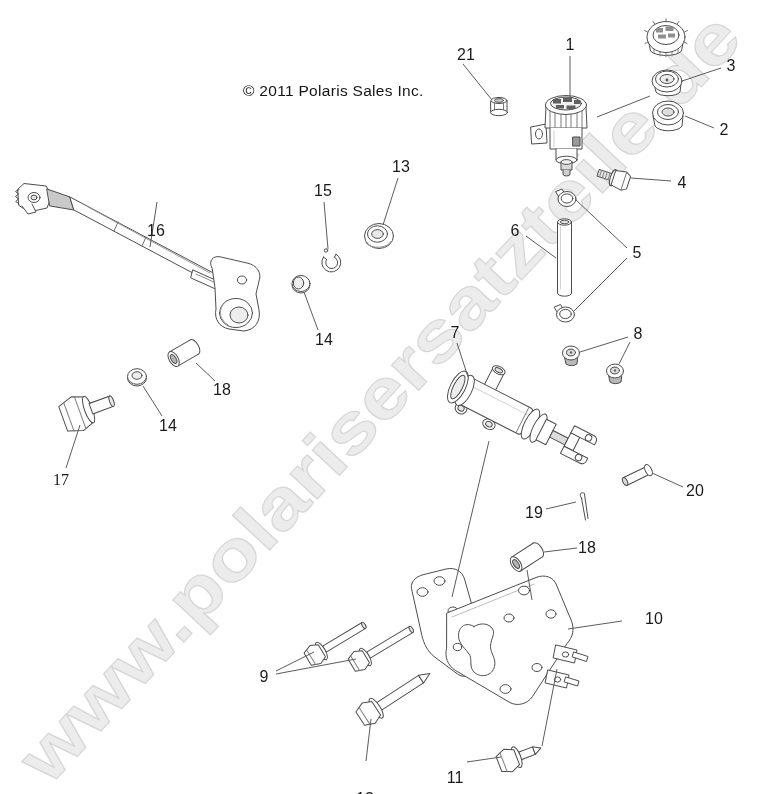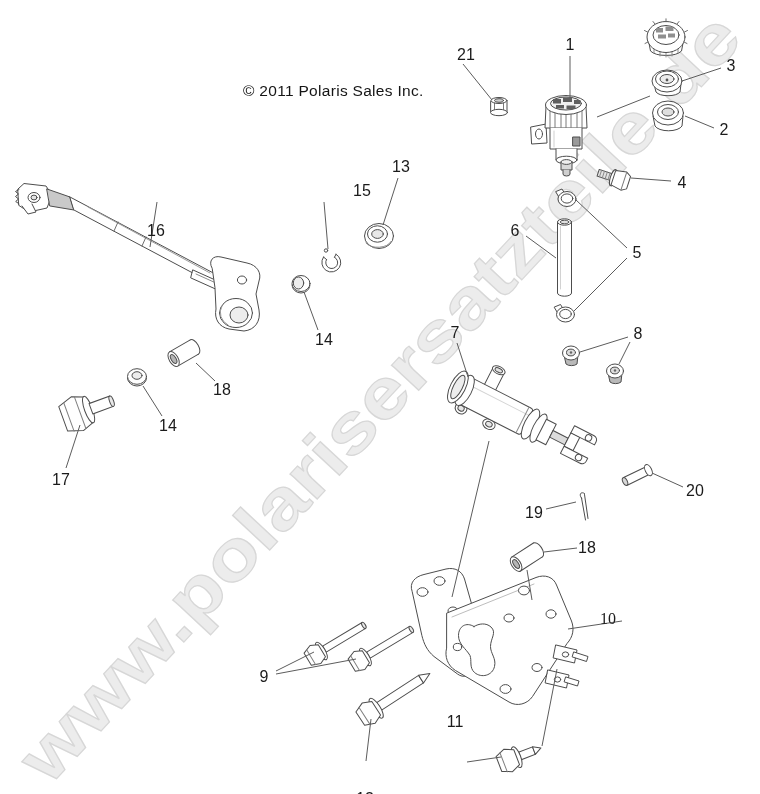--- a/index.html
+++ b/index.html
@@ -320,29 +320,29 @@
 <div id="callout-layer">
       <div class="callout" style="left: 570px; top: 45px;">1</div>
       <div class="callout" style="left: 724px; top: 130px;">2</div>
       <div class="callout" style="left: 731px; top: 66px;">3</div>
       <div class="callout" style="left: 682px; top: 183px;">4</div>
       <div class="callout" style="left: 637px; top: 253px;">5</div>
       <div class="callout" style="left: 515px; top: 231px;">6</div>
       <div class="callout" style="left: 455px; top: 333px;">7</div>
       <div class="callout" style="left: 638px; top: 334px;">8</div>
       <div class="callout" style="left: 264px; top: 677px;">9</div>
-      <div class="callout" style="left: 608px; top: 619px; font-family: Liberation Serif, serif;">10</div>
-      <div class="callout" style="left: 455px; top: 722px;">11</div>
+      <div class="callout" style="left: 654px; top: 619px;">10</div>
+      <div class="callout" style="left: 455px; top: 778px;">11</div>
       <div class="callout" style="left: 365px; top: 771px; margin-top: 28px;">12</div>
       <div class="callout" style="left: 401px; top: 167px;">13</div>
       <div class="callout" style="left: 324px; top: 340px;">14</div>
       <div class="callout" style="left: 168px; top: 426px;">14</div>
-      <div class="callout" style="left: 323px; top: 191px; margin-left: 39px;">15</div>
+      <div class="callout" style="left: 323px; top: 191px;">15</div>
       <div class="callout" style="left: 156px; top: 191px; margin-top: 40px;">16</div>
-      <div class="callout" style="left: 61px; top: 480px;">17</div>
+      <div class="callout" style="left: 61px; top: 480px; font-family: Liberation Serif, serif;">17</div>
       <div class="callout" style="left: 222px; top: 390px;">18</div>
       <div class="callout" style="left: 587px; top: 548px;">18</div>
       <div class="callout" style="left: 534px; top: 513px;">19</div>
       <div class="callout" style="left: 695px; top: 491px; text-align: right;">20</div>
       <div class="callout" style="left: 458px; top: 55px; margin-left: 8px;">21</div>
     </div>
 
 </div>
 
 </body></html>

